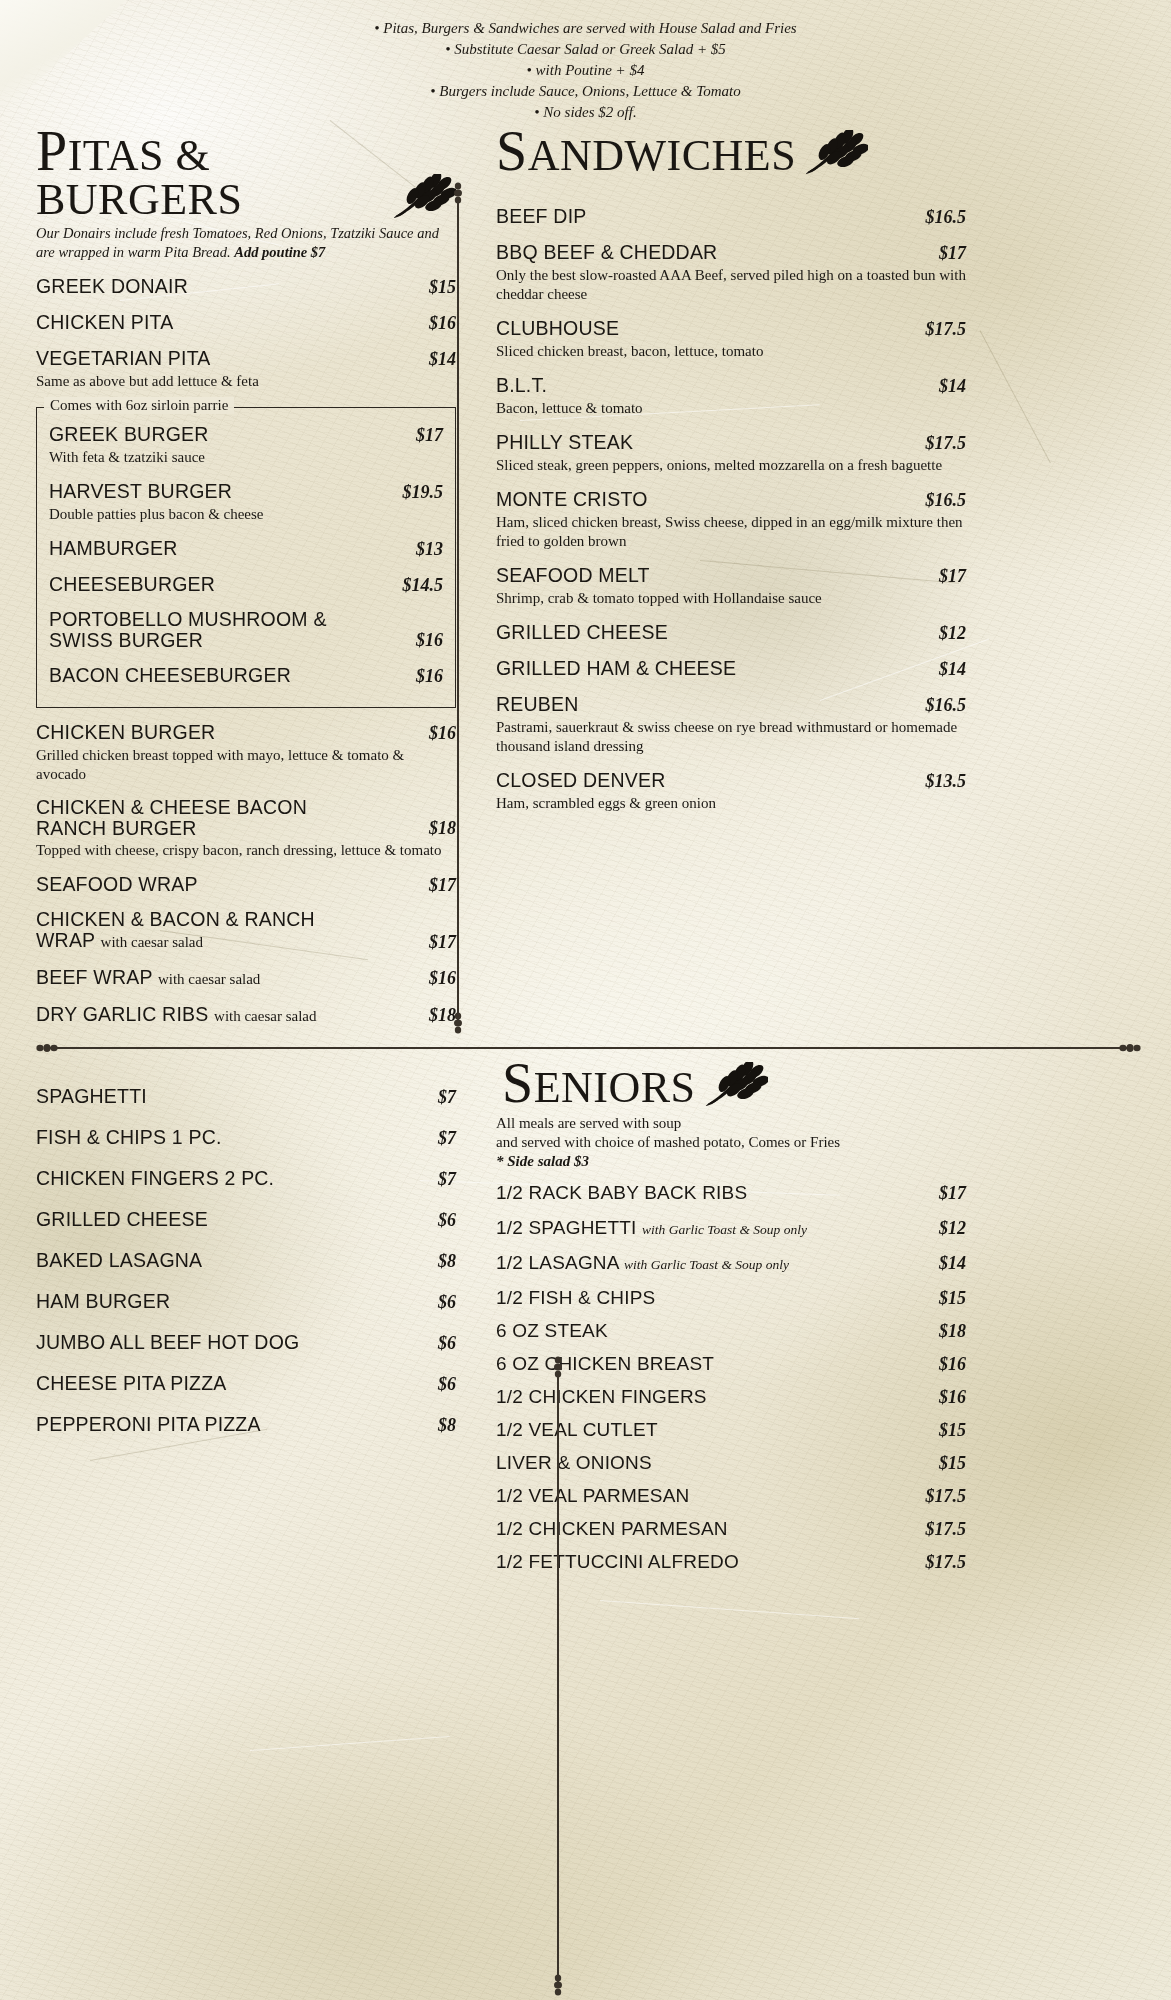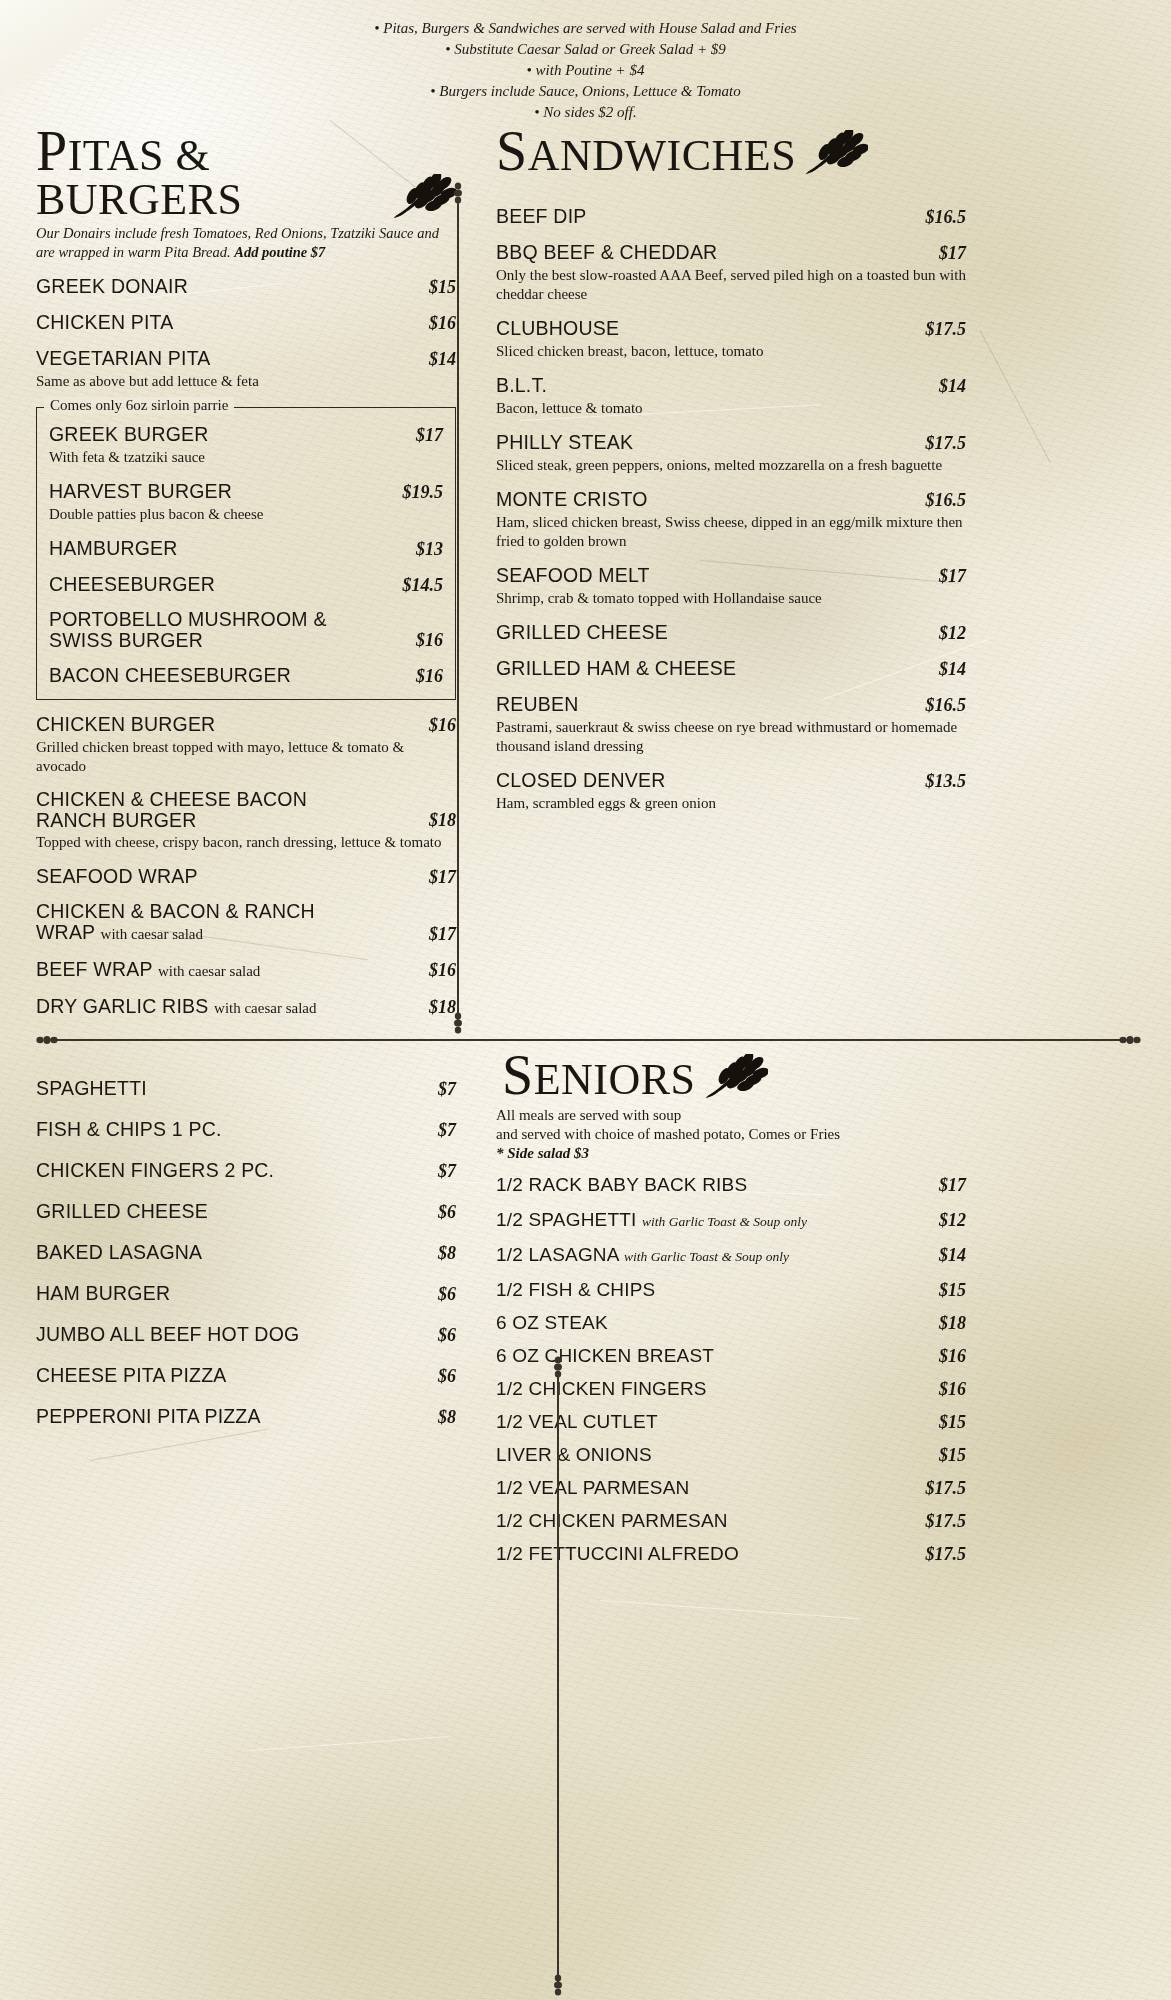--- a/index.html
+++ b/index.html
@@ -129,21 +129,21 @@
   }
   .desc{
     font-family:"Liberation Serif", serif;
     font-size:15px;line-height:19px;margin-top:2px;
   }
   .nm.two{white-space:normal;line-height:21px;}
 
   
   .boxed{
     border:1.6px solid #2b2620;
-    padding:6px 12px 12px 12px;
+    padding:6px 12px 20px 12px;
     margin-top:10px;
     position:relative;
   }
   .boxwrap{position:relative;margin-top:16px;}
   .boxwrap .masklabel{
     position:absolute;z-index:3;top:-10px;left:8px;padding:0 6px;
     font-family:"Liberation Serif", serif;font-size:15px;
     background:
       linear-gradient(180deg, rgba(238,233,216,0.96), rgba(236,231,213,0.96));
   }
@@ -228,21 +228,21 @@
         <ellipse cx="18" cy="7" rx="3.6" ry="3.2"></ellipse>
       </g>
     </g>
   </defs>
 </svg>
 
 <div class="content">
 
   <div class="topnotes">
     <div>• Pitas, Burgers &amp; Sandwiches are served with House Salad and Fries</div>
-    <div>• Substitute Caesar Salad or Greek Salad + $9</div>
+    <div>• Substitute Caesar Salad or Greek Salad + $5</div>
     <div>• with Poutine + $4</div>
     <div>• Burgers include Sauce, Onions, Lettuce &amp; Tomato</div>
     <div>• No sides $2 off.</div>
   </div>
 
   <div class="vdivider">
     <svg class="orn t" viewBox="0 0 10 22">
         <use href="#orn-v"></use>
       </svg>
     <div class="line"></div>
@@ -272,21 +272,21 @@
         <span class="nm">CHICKEN PITA</span>
         <span class="pr">$16</span>
       </div>
       <div class="item">
         <span class="nm">VEGETARIAN PITA</span>
         <span class="pr">$14</span>
       </div>
       <div class="desc">Same as above but add lettuce &amp; feta</div>
 
       <div class="boxwrap">
-        <div class="masklabel">Comes only 6oz sirloin parrie</div>
+        <div class="masklabel">Comes with 6oz sirloin parrie</div>
         <div class="boxed">
           <div class="item tight">
             <span class="nm">GREEK BURGER</span>
             <span class="pr">$17</span>
           </div>
           <div class="desc">With feta &amp; tzatziki sauce</div>
 
           <div class="item">
             <span class="nm">HARVEST BURGER</span>
             <span class="pr">$19.5</span>

